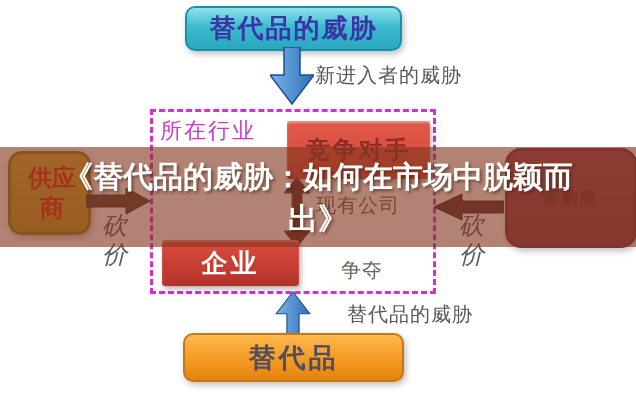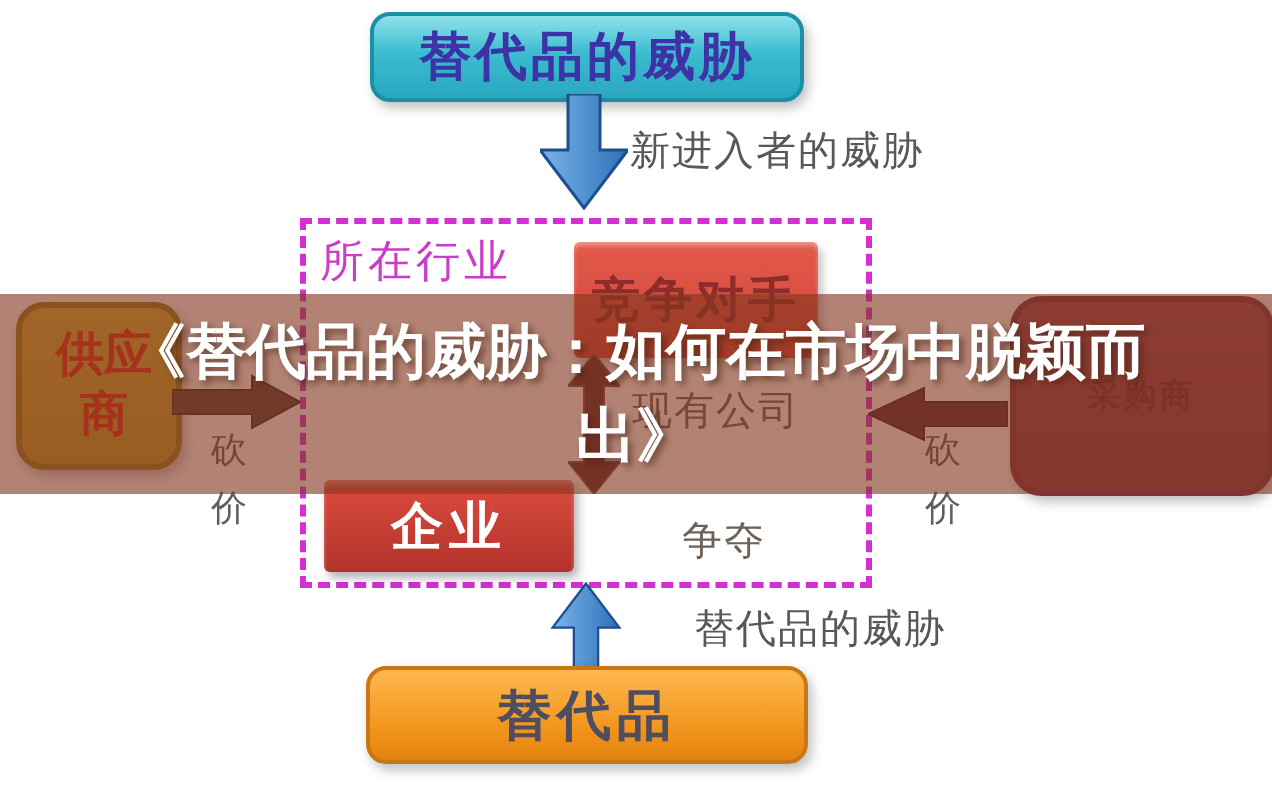--- a/index.html
+++ b/index.html
@@ -8,44 +8,44 @@
   .abs{position:absolute;}
 
   
   .pill{border-radius:10px;display:flex;align-items:center;justify-content:center;
         box-shadow:2px 3px 6px rgba(0,0,0,.25);}
   .top-box{left:185px;top:6px;width:213px;height:41px;
         background:linear-gradient(180deg,#8fe2ea 0%,#3cbcd0 45%,#28a7bf 100%);
         border:2px solid #1b8fa6;color:#3b33a6;font-size:26px;font-weight:bold;letter-spacing:2px;}
   .industry-box{left:150px;top:109px;width:280px;height:179px;border:3px dashed #d42fd0;background:transparent;}
   .industry-label{left:160px;top:116px;color:#cb3ccb;font-size:22px;letter-spacing:2px;}
-  .competitors-box{left:287px;top:121px;width:122px;height:58px;border-radius:3px;
+  .competitors-box{left:287px;top:121px;width:143px;height:58px;border-radius:3px;
         background:linear-gradient(180deg,#e25a4b 0%,#d24437 100%);
         color:#8e2b2b;font-size:24px;font-weight:bold;letter-spacing:2px;
         box-shadow:inset 0 2px 2px rgba(255,255,255,.35),2px 3px 5px rgba(0,0,0,.25);}
-  .enterprise-box{left:162px;top:240px;width:125px;height:46px;border-radius:3px;
+  .enterprise-box{left:162px;top:240px;width:137px;height:46px;border-radius:3px;
         background:linear-gradient(180deg,#dc4d40 0%,#b23229 100%);
         color:#ffffff;font-size:26px;font-weight:bold;letter-spacing:3px;
         box-shadow:inset 0 2px 2px rgba(255,255,255,.35),2px 3px 5px rgba(0,0,0,.3);font-family:Liberation Mono, monospace;}
   .supplier-box{left:8px;top:151px;width:83px;height:84px;border-radius:14px;
         background:linear-gradient(180deg,#d2b13d 0%,#bd9b26 100%);
         border:3px solid #97801f;color:#e0281c;font-size:24px;font-weight:bold;
         text-align:center;line-height:30px;padding:0 8px;box-sizing:border-box;
         display:flex;align-items:center;justify-content:flex-end;}
   .supplier-box .wrap2{width:56px;word-break:break-all;}
   .buyer-box{left:505px;top:148px;width:126px;height:94px;border-radius:16px;
         background:linear-gradient(180deg,#9c4654 0%,#8c3a48 100%);
         border:3px solid #7a3240;color:#732b36;font-size:16px;font-weight:bold;letter-spacing:2px;justify-content:center;}
   .substitutes-box{left:183px;top:333px;width:217px;height:45px;border-radius:10px;
         background:linear-gradient(180deg,#ffb84d 0%,#f0921a 70%,#e3830f 100%);
         border:2px solid #c77714;color:#4e4e60;font-size:27px;font-weight:bold;letter-spacing:3px;}
 
   
   .glabel{color:#585858;font-size:20px;letter-spacing:1px;}
-  .vlabel{color:#5f5f5f;font-size:18px;width:27px;line-height:29px;word-break:break-all;text-align:center;}
+  .vlabel{color:#5f5f5f;font-size:25px;width:27px;line-height:29px;word-break:break-all;text-align:center;font-style:italic;}
   .inner-label{color:#6e6258;font-size:20px;letter-spacing:1px;}
 
   
   .band{left:0;top:147px;width:636px;height:100px;background:rgba(130,55,30,0.62);z-index:10;}
   .title{left:0;top:156px;width:636px;z-index:11;text-align:center;color:#ffffff;
         font-size:30px;font-weight:bold;line-height:42px;letter-spacing:0px;
         text-shadow:2px 2px 3px rgba(70,35,20,0.6);}
   .title div{white-space:nowrap;}
 </style>
 </head>

